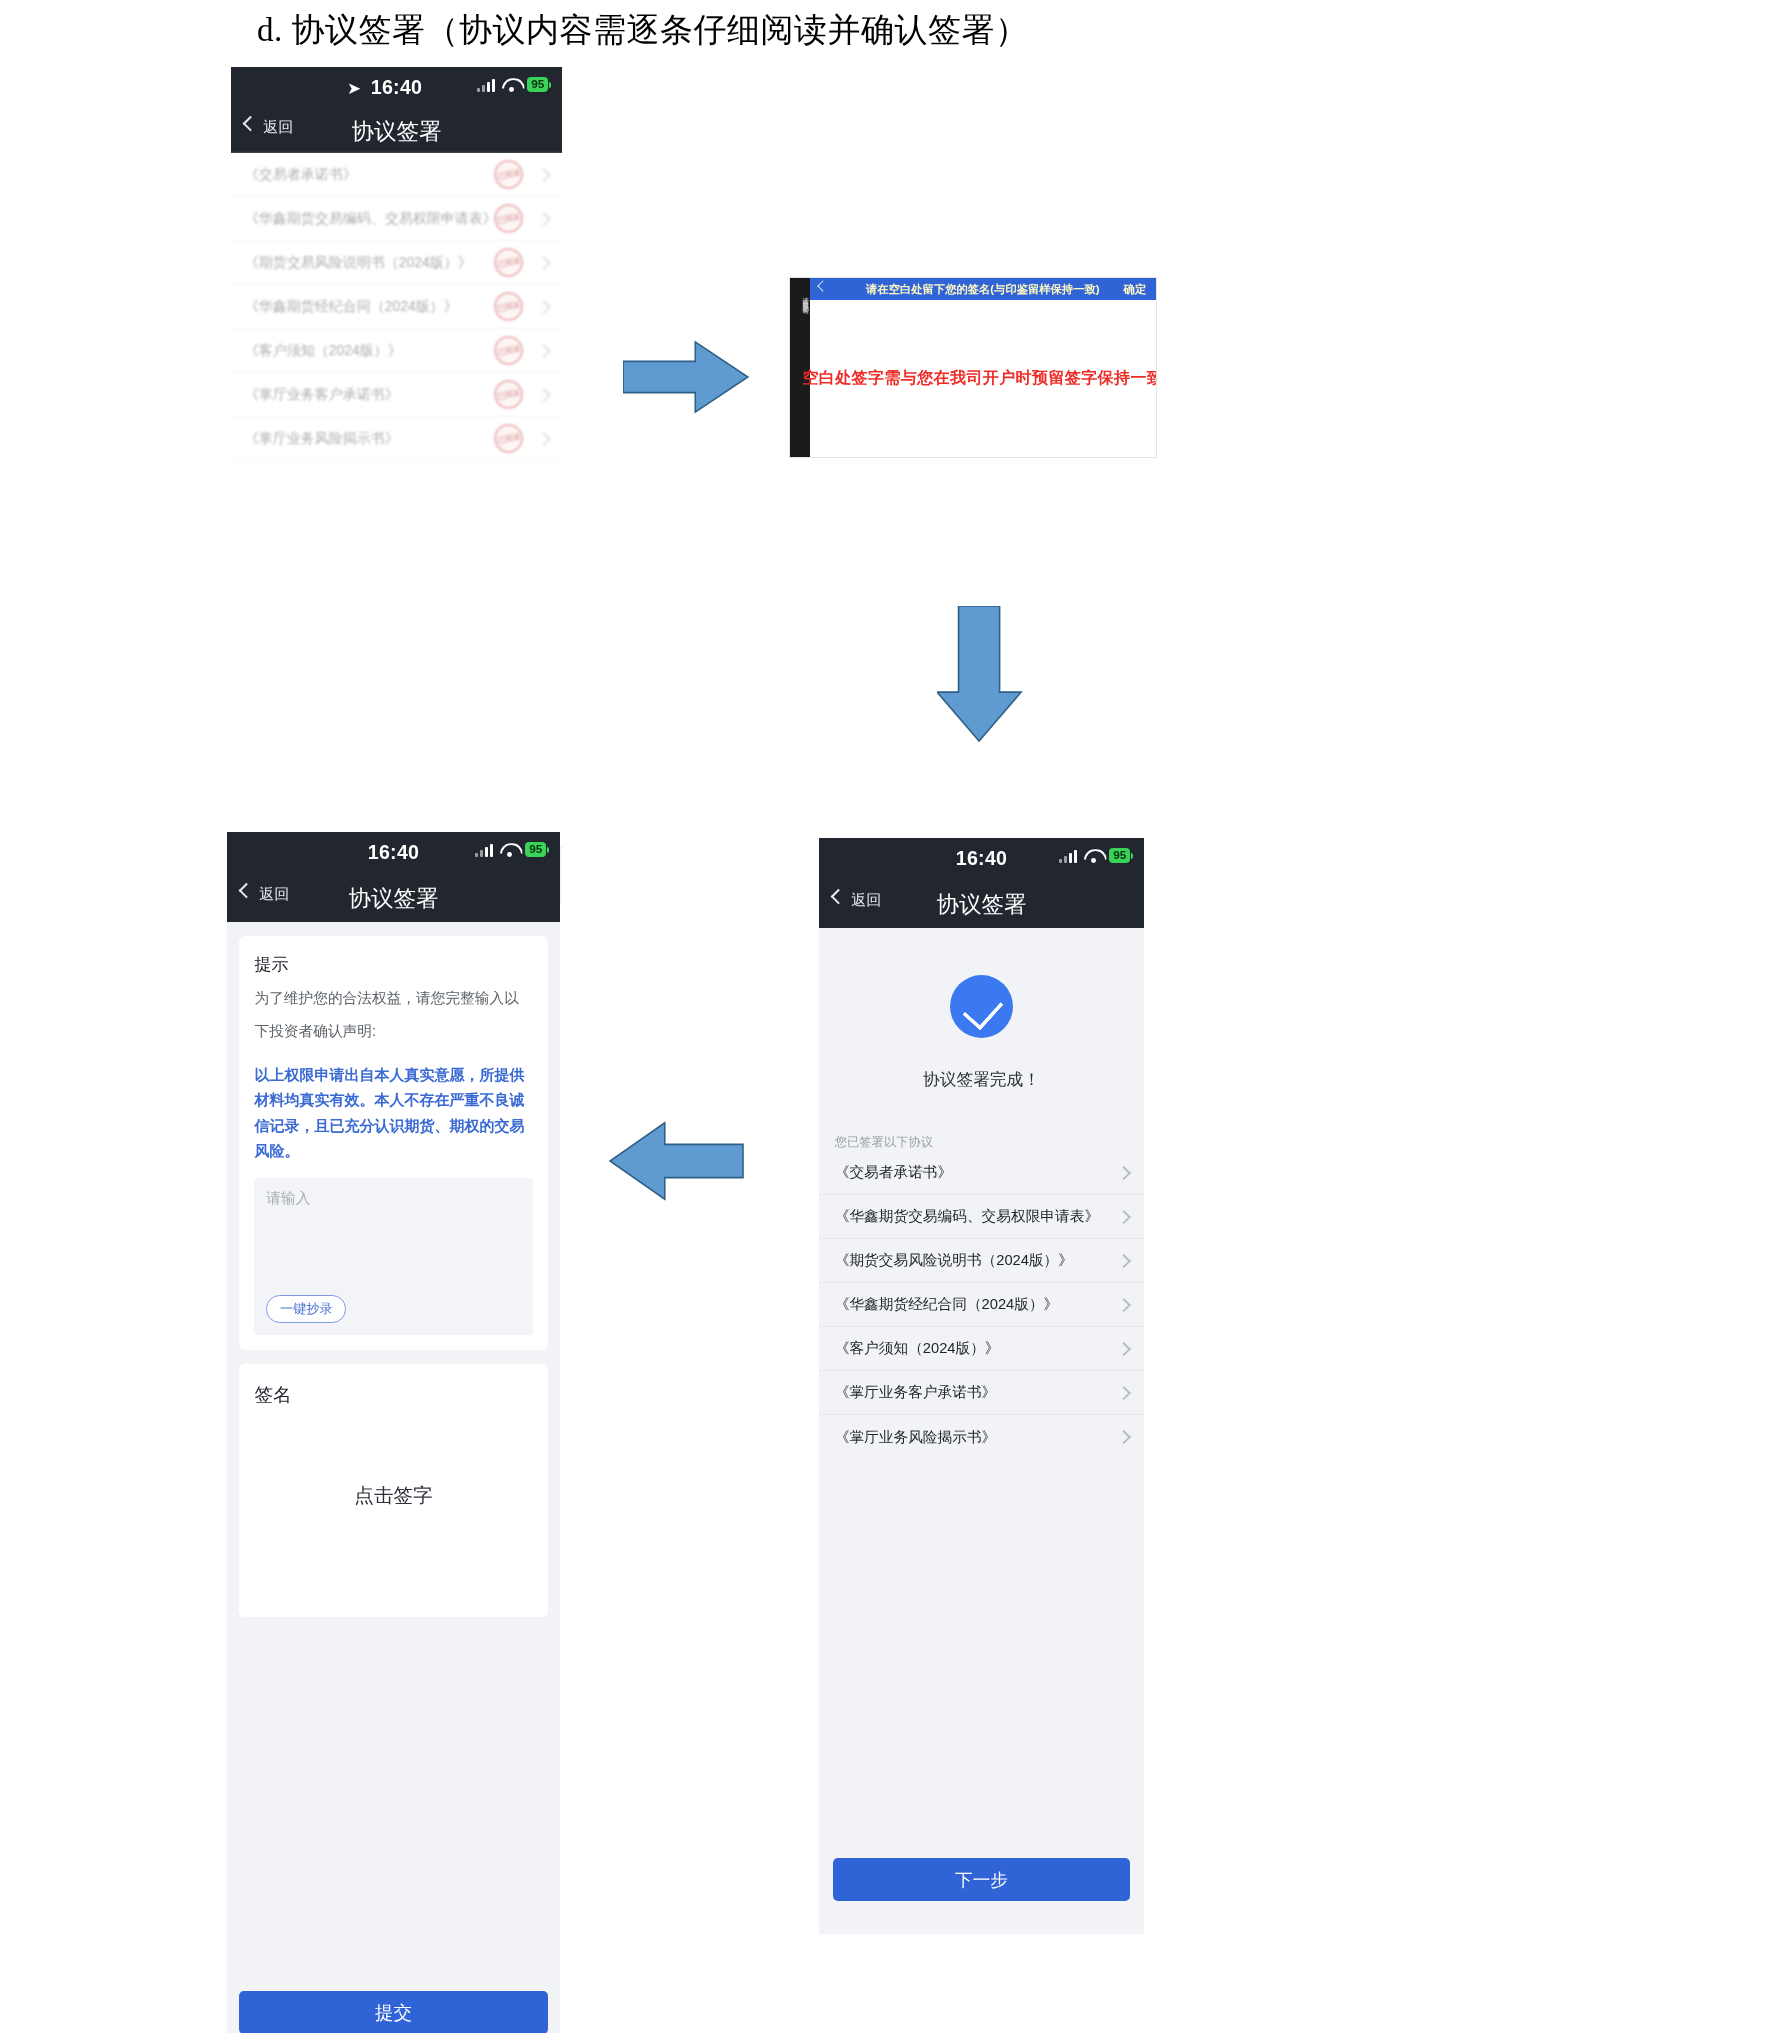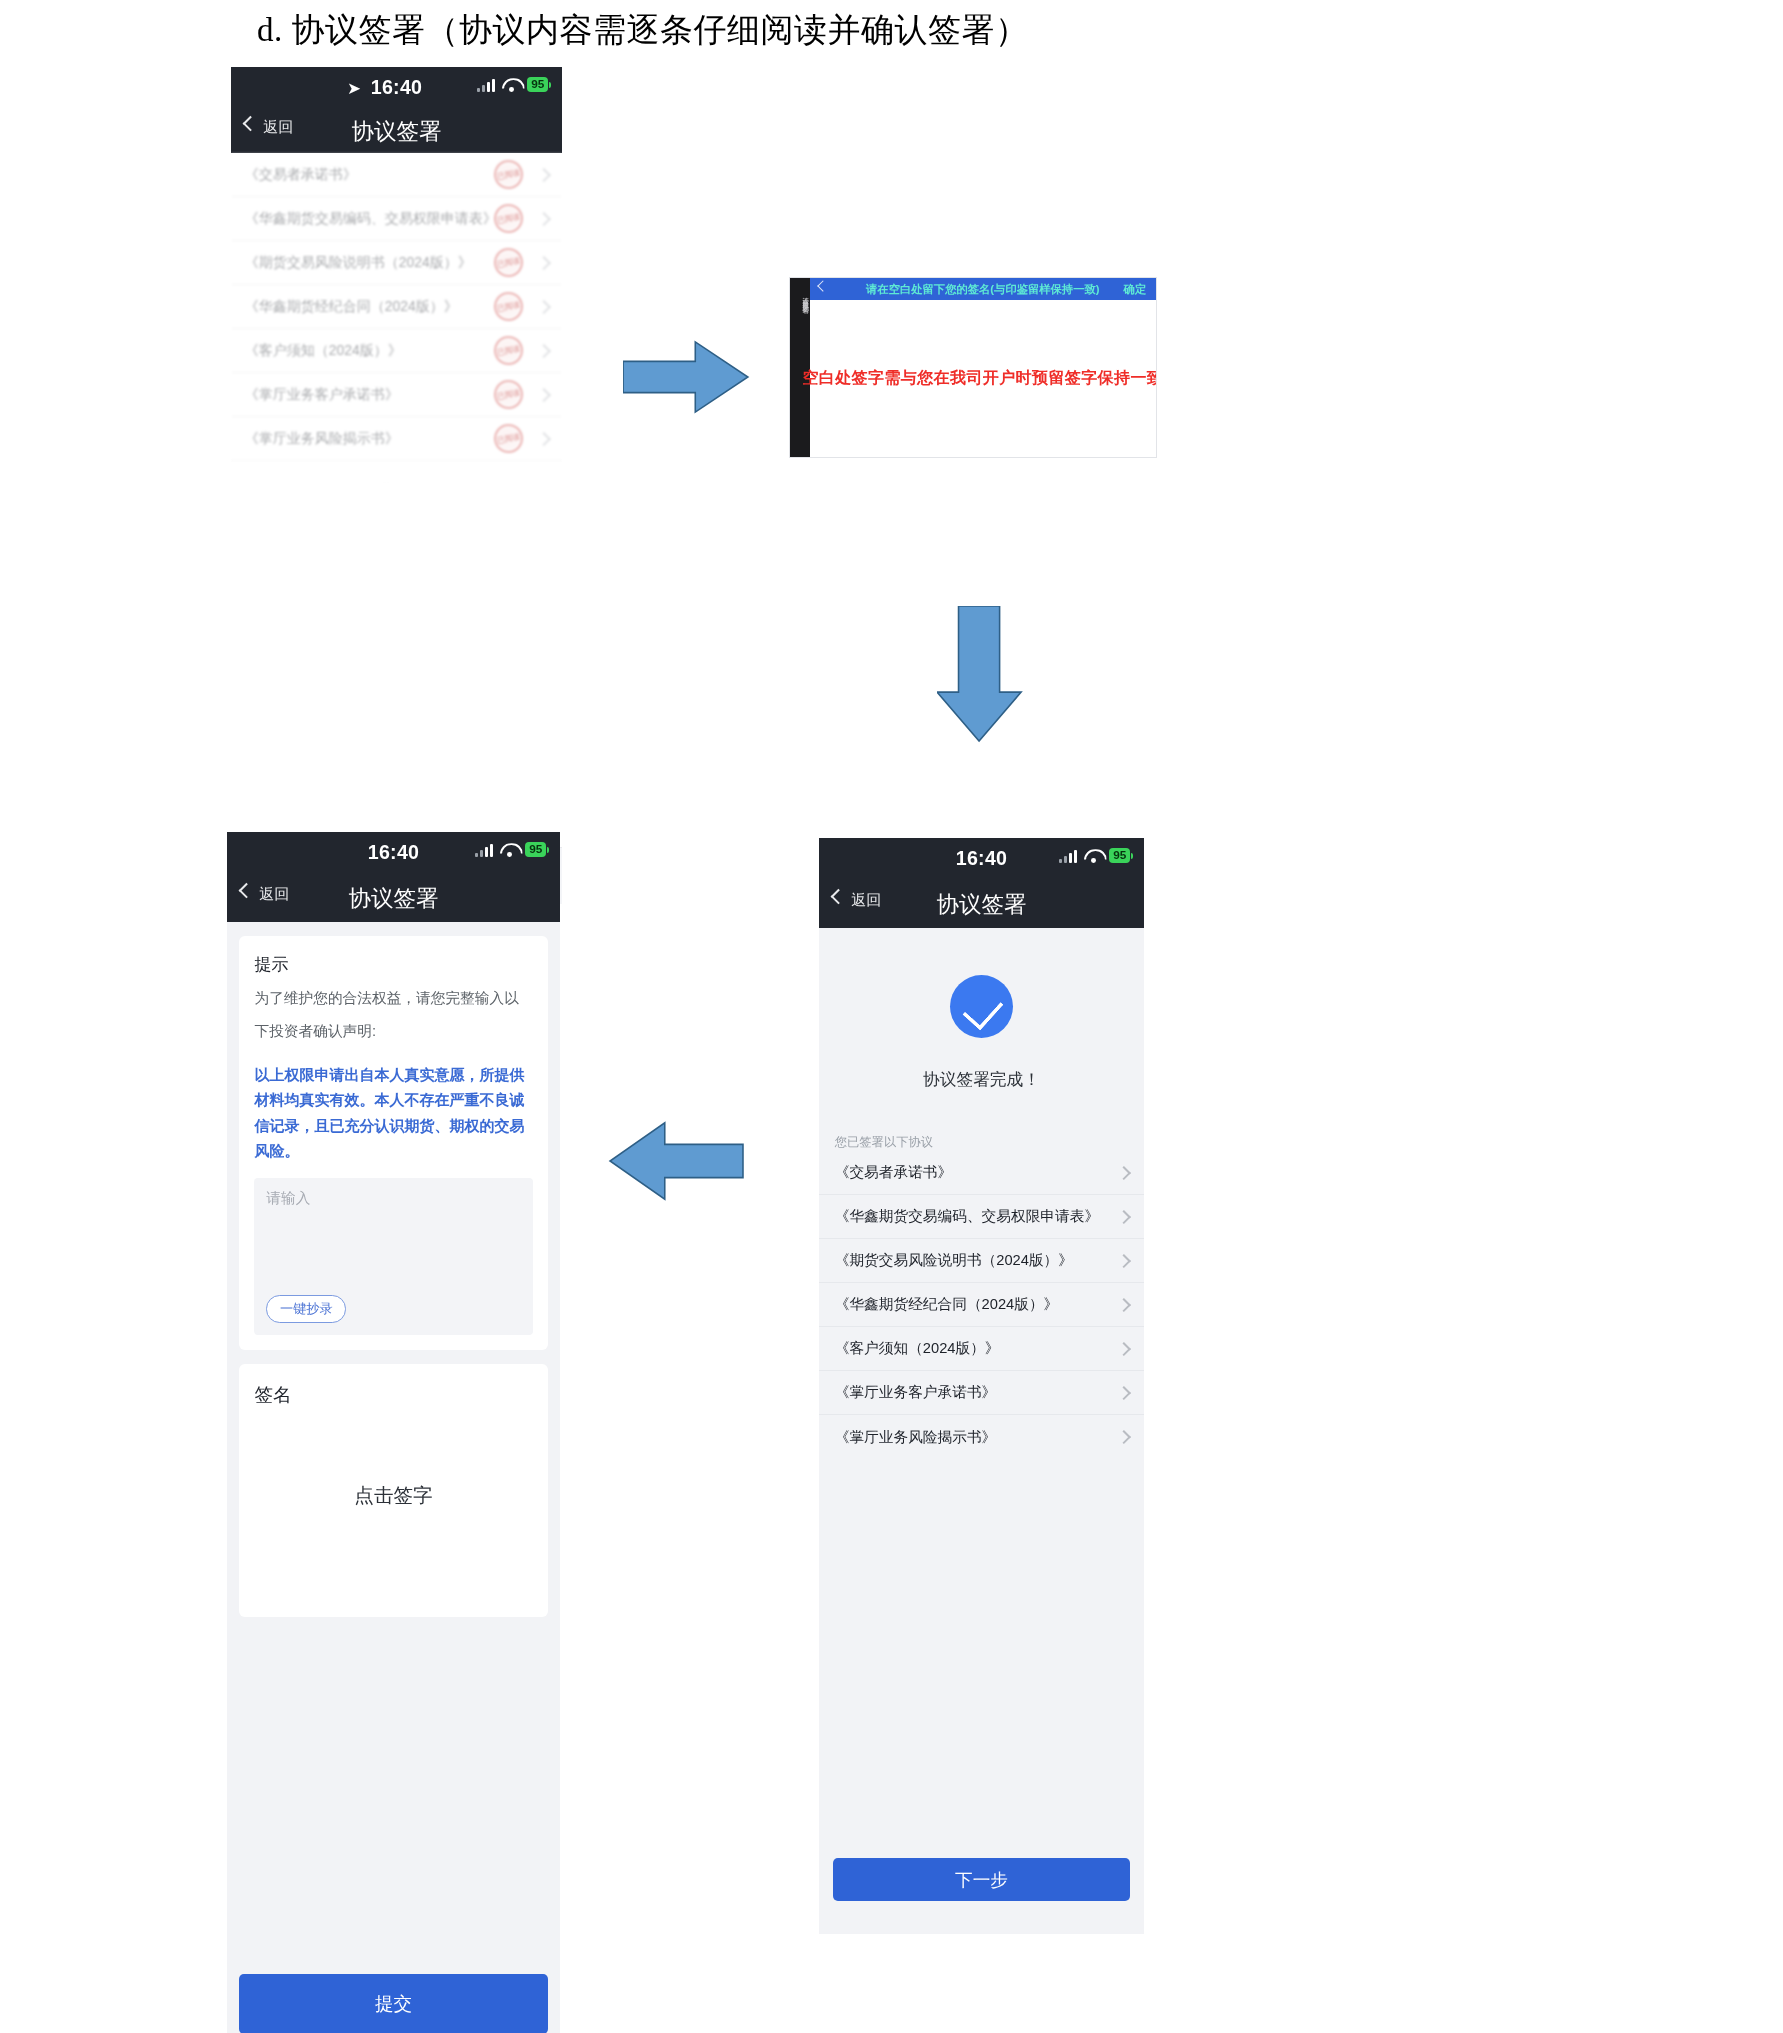--- a/index.html
+++ b/index.html
@@ -160,21 +160,21 @@
     background: #1b1b1d;
   }
   .sign-rail-text {
     position: absolute; left: 0; top: 13.7px; width: 19.6px;
     color: #cfcfd2; font-size: 6.4px; line-height: 8.8px;
     writing-mode: vertical-rl; text-orientation: upright;
     letter-spacing: 1px; white-space: nowrap;
   }
   .sign-topbar {
     position: absolute; left: 19.6px; top: 0; right: 0; height: 22px;
-    background: #2f63d6; color: #5eead4;
+    background: #2f63d6; color: #fef9c3;
   }
   .sign-topbar .st-back {
     position: absolute; left: 9.8px; top: 3.9px;
     width: 7.8px; height: 7.8px;
     border-left: 1.6px solid #dfe6f7; border-bottom: 1.6px solid #dfe6f7;
     transform: rotate(45deg);
   }
   .sign-topbar .st-title {
     position: absolute; left: 50%; transform: translateX(-50%);
     top: 3.9px; font-size: 11.3px; white-space: nowrap; font-weight: 600;
@@ -229,21 +229,21 @@
     border-radius: 5.9px; padding: 17.6px 15.7px 0 15.7px;
     height: 253px; position: relative;
   }
   .sign-card-h { font-size: 18.6px; color: #1d2129; }
   .sign-tap {
     position: absolute; left: 0; right: 0; top: 118px;
     text-align: center; font-size: 19.6px; color: #2c3138;
   }
   .submit-btn {
     position: absolute; left: 11.8px; right: 11.8px; bottom: 0;
-    height: 60px; background: #2f63d6; color: #fff;
+    height: 43px; background: #2f63d6; color: #fff;
     border-radius: 4.9px;
     display: flex; align-items: center; justify-content: center;
     font-size: 18.6px;
   }
 
   
   #phone-done { left: 819px; top: 838px; width: 325px; height: 1096px; background:#f2f3f6; }
   #phone-done .statusbar { height: 43px; }
   #phone-done .navbar { height: 47px; }
   .done-wrap { padding-top: 47px; text-align: center; }

